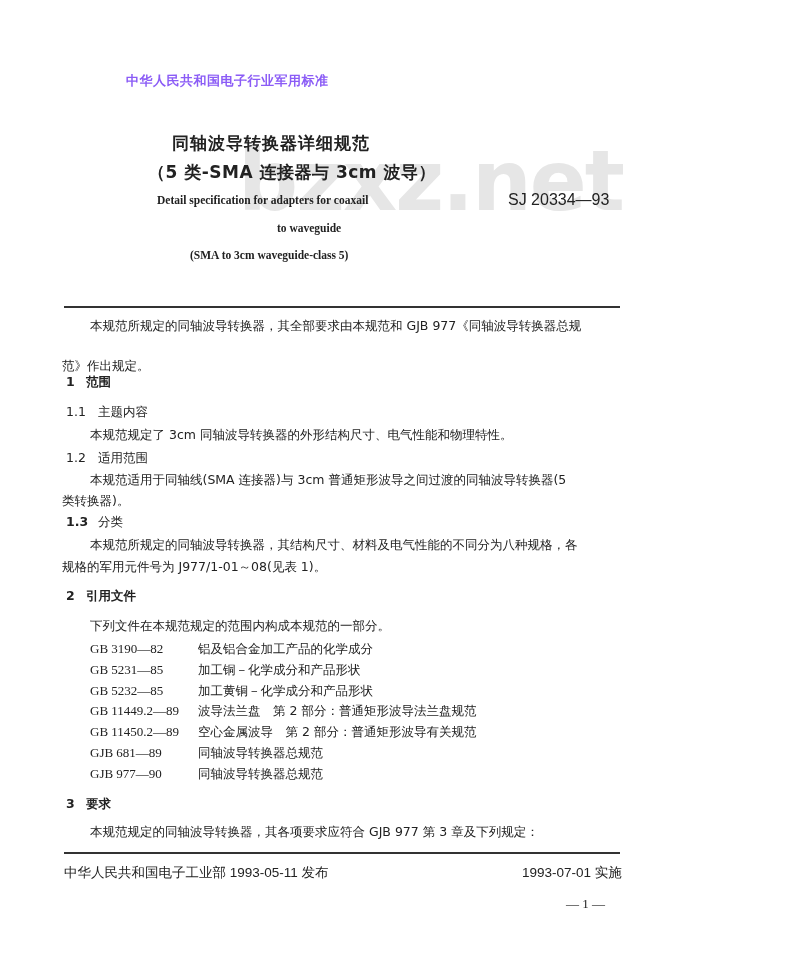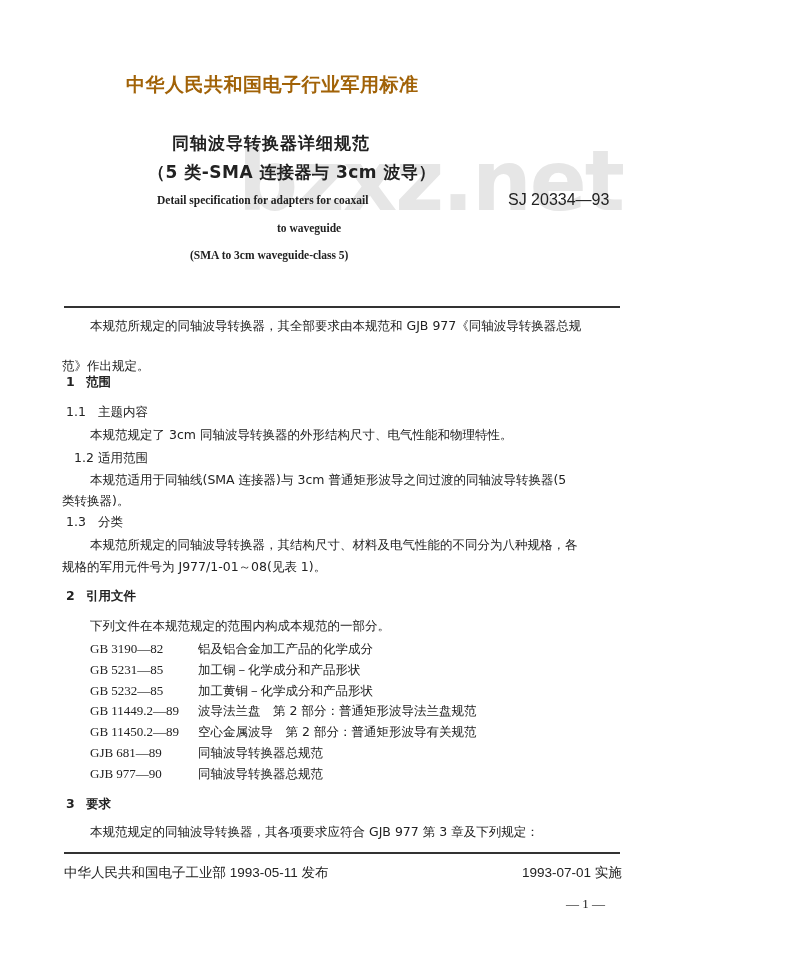--- a/index.html
+++ b/index.html
@@ -8,21 +8,21 @@
     font-family: "DejaVu Serif", serif; color: #1a1a1a;
   }
   .abs { position: absolute; white-space: nowrap; }
   .watermark {
     position: absolute; left: 238px; top: 132px;
     font-family: "DejaVu Sans", sans-serif; font-weight: bold;
     font-size: 84px; letter-spacing: -2px; color: #e6e6e6; z-index: 0;
   }
   .header-std {
     left: 126px; top: 72px; font-family: "DejaVu Sans", sans-serif;
-    font-weight: bold; font-size: 19px; letter-spacing: 0.5px; color: #a16207;
+    font-weight: bold; font-size: 13px; letter-spacing: 0.5px; color: #8b5cf6;
   }
   .title-cn {
     left: 172px; top: 132px; font-family: "DejaVu Sans", sans-serif;
     font-weight: bold; font-size: 17px; letter-spacing: 1px; color: #222; z-index: 1;
   }
   .subtitle-cn {
     left: 148px; top: 161px; font-family: "DejaVu Sans", sans-serif;
     font-weight: bold; font-size: 17px; letter-spacing: 0.5px; color: #222; z-index: 1;
   }
   .title-en {
@@ -65,26 +65,26 @@
 <div class="abs body-text" style="left:90px; top:318px;">本规范所规定的同轴波导转换器，其全部要求由本规范和 GJB 977《同轴波导转换器总规</div>
 <div class="abs body-text" style="left:62px; top:341px;margin-top:17px;">范》作出规定。</div>
 
 <div class="abs sec-head" style="left:66px; top:374px;">1</div>
 <div class="abs sec-head" style="left:86px; top:374px;">范围</div>
 
 <div class="abs sec-head" style="left:66px; top:404px; font-weight:normal;">1.1</div>
 <div class="abs body-text" style="left:98px; top:404px;">主题内容</div>
 <div class="abs body-text" style="left:90px; top:427px;">本规范规定了 3cm 同轴波导转换器的外形结构尺寸、电气性能和物理特性。</div>
 
-<div class="abs sec-head" style="left:66px; top:450px; font-weight:normal;margin-left:8px;">1.2</div>
+<div class="abs sec-head" style="left:66px; top:450px; font-weight:normal;">1.2</div>
 <div class="abs body-text" style="left:98px; top:450px;">适用范围</div>
 <div class="abs body-text" style="left:90px; top:472px;">本规范适用于同轴线(SMA 连接器)与 3cm 普通矩形波导之间过渡的同轴波导转换器(5</div>
 <div class="abs body-text" style="left:62px; top:493px;">类转换器)。</div>
 
-<div class="abs sec-head" style="left:66px; top:514px; font-weight:normal;">1.3</div>
+<div class="abs sec-head" style="left:66px; top:514px; font-weight:bold;">1.3</div>
 <div class="abs body-text" style="left:98px; top:514px;">分类</div>
 <div class="abs body-text" style="left:90px; top:537px;">本规范所规定的同轴波导转换器，其结构尺寸、材料及电气性能的不同分为八种规格，各</div>
 <div class="abs body-text" style="left:62px; top:559px;">规格的军用元件号为 J977/1-01～08(见表 1)。</div>
 
 <div class="abs sec-head" style="left:66px; top:588px;">2</div>
 <div class="abs sec-head" style="left:86px; top:588px;">引用文件</div>
 <div class="abs body-text" style="left:90px; top:618px;">下列文件在本规范规定的范围内构成本规范的一部分。</div>
 
 <div class="abs ref-code" style="left:90px; top:641px;text-align:center;">GB 3190—82</div>
 <div class="abs body-text" style="left:198px; top:641px;">铝及铝合金加工产品的化学成分</div>

